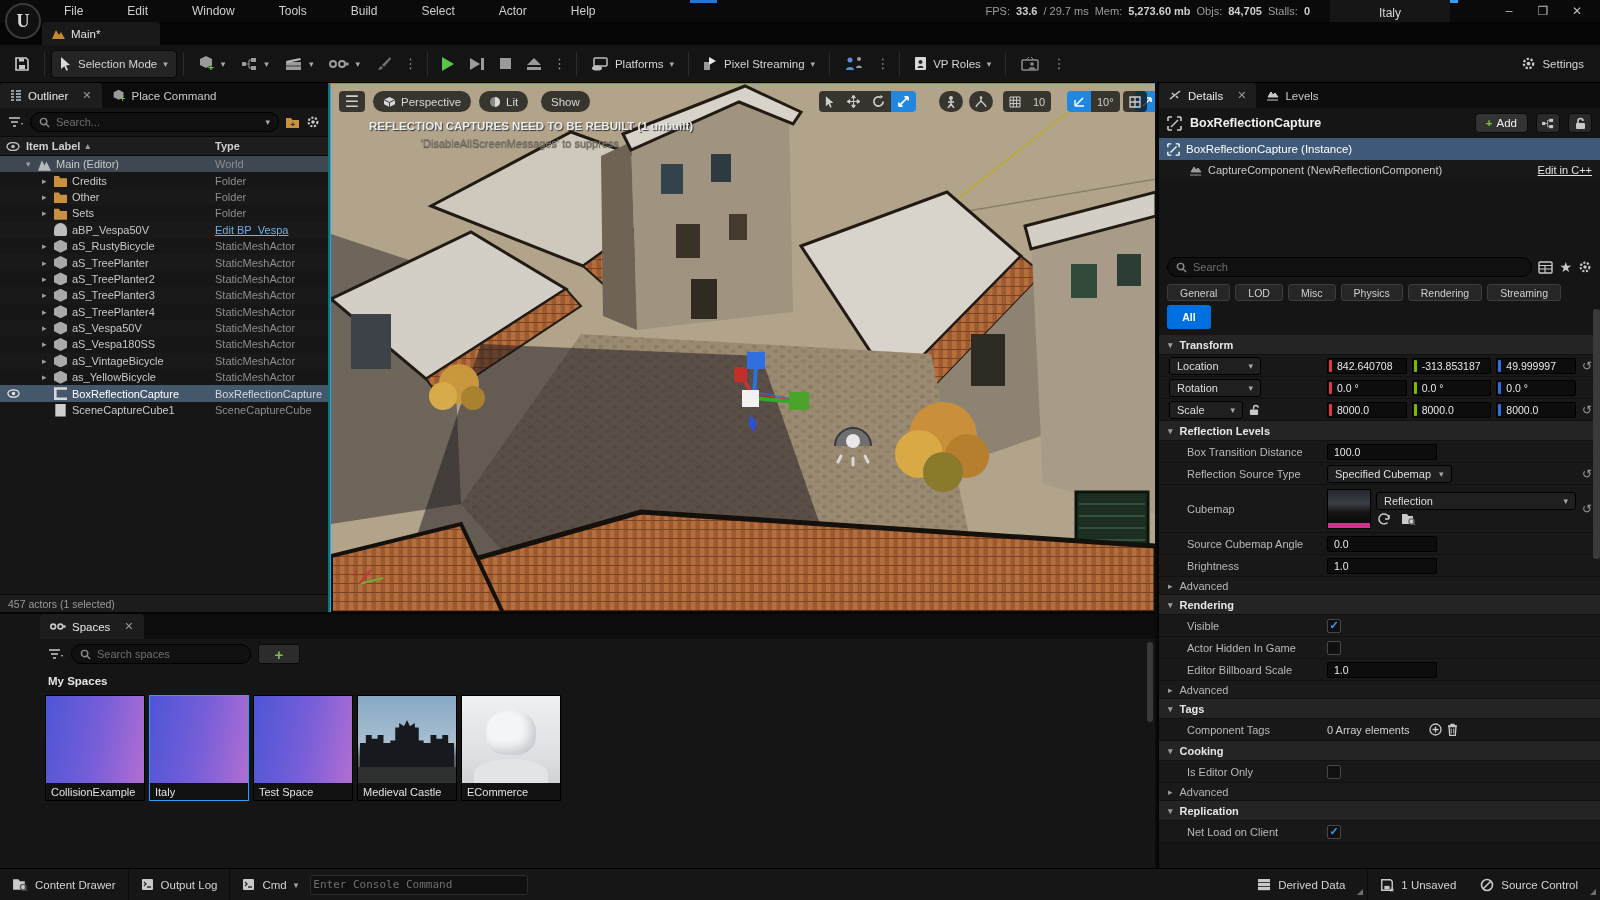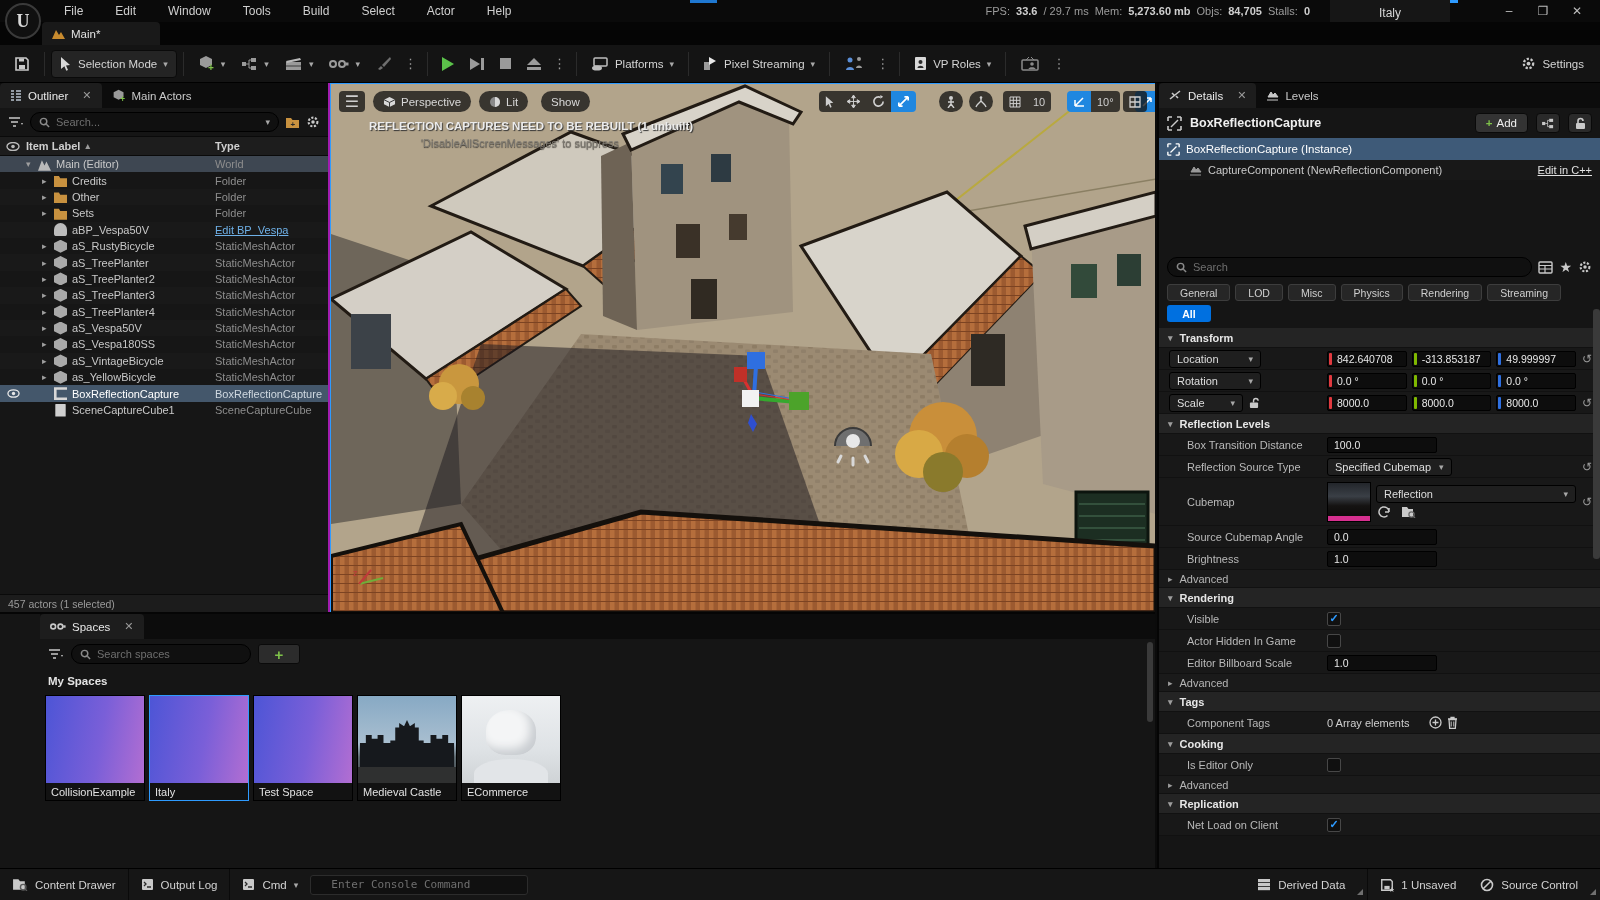--- a/index.html
+++ b/index.html
@@ -1,20 +1,20 @@
 <!DOCTYPE html>
 <html><head>
 <meta charset="utf-8">
 <style>
   *{margin:0;padding:0;box-sizing:border-box;font-family:"Liberation Sans",sans-serif;}
   html,body{width:1600px;height:900px;background:#0b0b0b;overflow:hidden;}
   svg{display:block}
   
   #titlebar{position:absolute;left:0;top:0;width:1600px;height:22px;background:#0a0a0a;display:flex;align-items:center;color:#cfcfcf;font-size:12px;}
-  #menus{display:flex;gap:8px;margin-left:52px;}
+  #menus{display:flex;gap:20px;margin-left:52px;}
   #menus span{padding:2px 12px;cursor:default;}
   #stats{position:absolute;right:290px;top:0;height:22px;display:flex;align-items:center;gap:6px;font-size:11px;color:#9c9c9c;text-align:center;}
   #stats b{color:#cfcfcf;font-weight:bold;}
   #projname{position:absolute;right:150px;top:0;width:120px;height:26px;background:#161616;color:#d7d7d7;display:flex;align-items:center;justify-content:center;font-size:12px;}
   .winbtn{width:34px;height:22px;display:flex;align-items:center;justify-content:center;color:#bdbdbd;font-size:12px;}
   #winbtns{position:absolute;right:6px;top:0;display:flex;}
   .accent-strip{position:absolute;top:0;height:3px;background:#1f78d1;}
   #uelogo{position:absolute;left:5px;top:3px;width:36px;height:36px;border-radius:50%;background:#101010;border:2px solid #3a3a3a;color:#d8d8d8;display:flex;align-items:center;justify-content:center;font-size:18px;font-weight:bold;font-family:"Liberation Serif",serif;z-index:5;}
   
   #tabrow{position:absolute;left:0;top:22px;width:1600px;height:23px;background:#050505;}
@@ -37,21 +37,21 @@
   #settingsbtn{position:absolute;right:8px;}
   
   .ptab{height:25px;display:flex;align-items:center;gap:6px;padding:0 10px;font-size:11.5px;color:#c9c9c9;border-radius:4px 4px 0 0;}
   .ptab.active{background:#1d1d1d;color:#e8e8e8;}
   .ptab .x{color:#9a9a9a;font-size:11px;margin-left:8px;}
   .searchbox{display:flex;align-items:center;gap:6px;background:#101010;border:1px solid #000;border-radius:10px;height:20px;padding:0 8px;flex:1;}
   .searchbox input{flex:1;background:transparent;border:none;outline:none;color:#cfcfcf;font-size:11px;}
   .searchbox input::placeholder{color:#6f6f6f;}
   .i{display:inline-flex;flex:none;}
   
-  #outliner{position:absolute;left:0;top:83px;width:330px;height:529px;background:#151515;border-right:2px solid #a21caf;}
+  #outliner{position:absolute;left:0;top:83px;width:330px;height:529px;background:#151515;border-right:2px solid #0f766e;}
   #outliner .tabs{display:flex;background:#0c0c0c;height:25px;}
   #out-toolrow{display:flex;align-items:center;gap:6px;padding:4px 8px;height:28px;}
   #out-header{display:flex;align-items:center;height:20px;background:#1d1d1d;border-top:1px solid #0a0a0a;border-bottom:1px solid #0a0a0a;color:#cfcfcf;font-size:11px;font-weight:bold;}
   #out-header .eyec{width:26px;display:flex;justify-content:center;}
   #out-header .typec{position:absolute;left:215px;}
   #out-rows{position:relative;height:440px;overflow:hidden;background:#161616;}
   .o-row{position:relative;display:flex;align-items:center;height:16.4px;font-size:11px;color:#c9c9c9;background:#161616;}
   .o-row:nth-child(odd){background:#191919;}
   .o-row.row-hl{background:#3e4752;}
   .o-row.row-sel{background:#44576b;color:#fff;}
@@ -90,21 +90,21 @@
   #addbtn{height:20px;background:#333;border:1px solid #0a0a0a;border-radius:4px;display:flex;align-items:center;gap:4px;padding:0 10px;color:#efefef;font-size:11.5px;}
   #addbtn .plus{color:#7fc24a;font-weight:bold;}
   .det-iconbtn{width:24px;height:20px;background:#2a2a2a;border:1px solid #0a0a0a;border-radius:4px;display:flex;align-items:center;justify-content:center;color:#c9c9c9;}
   #det-instance{height:22px;background:#3e5a78;display:flex;align-items:center;gap:6px;padding:0 8px;color:#fff;font-size:11.5px;flex:none;}
   #det-comp{height:20px;display:flex;align-items:center;gap:6px;padding:0 8px 0 30px;color:#c9c9c9;font-size:11px;flex:none;background:#181818;}
   #det-comp .cpp{margin-left:auto;color:#e2e2e2;text-decoration:underline;}
   #det-space{flex:none;height:74px;background:#151515;}
   #det-searchrow{display:flex;align-items:center;gap:6px;padding:0 8px;height:26px;flex:none;}
   #det-chips{display:flex;flex-wrap:wrap;gap:5px;padding:4px 8px 2px 8px;flex:none;}
   .chip{height:17px;padding:0 12px;background:#262626;border:1px solid #3d3d3d;border-radius:3px;color:#cfcfcf;font-size:10.5px;display:flex;align-items:center;}
-  #allchip{margin:2px 8px 6px 8px;width:44px;height:17px;background:#0070e0;border-radius:3px;color:#fff;font-size:10.5px;font-weight:bold;display:flex;align-items:center;justify-content:center;}
+  #allchip{margin:2px 8px 6px 8px;width:44px;height:24px;background:#0070e0;border-radius:3px;color:#fff;font-size:10.5px;font-weight:bold;display:flex;align-items:center;justify-content:center;}
   #det-body{flex:1;overflow:hidden;position:relative;}
   .sechead{display:flex;height:20px;background:#242424;align-items:center;gap:7px;padding-left:9px;font-weight:bold;color:#e6e6e6;font-size:11px;border-bottom:1px solid #111;}
   .sechead .tri{color:#9d9d9d;font-size:9px;}
   .prow{display:flex;align-items:center;height:22px;background:#181818;border-bottom:1px solid #111;padding-right:2px;}
   .plabel{width:168px;padding-left:28px;color:#b9b9b9;font-size:11px;flex:none;white-space:nowrap;overflow:hidden;}
   .pval{flex:1;display:flex;align-items:center;gap:5px;}
   .preset{width:22px;color:#9a9a9a;text-align:center;font-size:12px;flex:none;}
   .advrow{height:18px;padding-left:9px;color:#b5b5b5;display:flex;gap:7px;align-items:center;background:#1a1a1a;border-bottom:1px solid #111;font-size:11px;}
   .advrow .tri{color:#9d9d9d;font-size:9px;}
   .field{height:16px;background:#0d0d0d;border:1px solid #000;border-radius:2px;display:flex;align-items:center;padding-left:6px;color:#e8e8e8;font-size:10.5px;}
@@ -134,21 +134,21 @@
   .thumb-castle::after{content:"";position:absolute;left:0;right:0;bottom:0;height:18%;background:#2f3030;}
   .thumb-helmet{background:linear-gradient(#eef0f2 0%,#dfe3e6 60%,#cfd3d6 100%);}
   .thumb-helmet::before{content:"";position:absolute;left:24%;top:16%;width:52%;height:52%;background:#f4f5f6;border-radius:46% 46% 38% 38%;box-shadow:inset -6px -6px 10px #c9cdd1;}
   .thumb-helmet::after{content:"";position:absolute;left:12%;bottom:-6%;width:76%;height:34%;background:#e2e5e8;border-radius:50% 50% 0 0;}
   .cardlabel{height:17px;background:#121212;color:#e2e2e2;font-size:11px;display:flex;align-items:center;padding-left:5px;white-space:nowrap;overflow:hidden;flex:none;}
   #sp-scroll{position:absolute;right:2px;top:28px;width:6px;height:80px;background:#3a3a3a;border-radius:3px;}
   
   #statusbar{position:absolute;left:0;top:868px;width:1600px;height:32px;background:#161616;border-top:1px solid #000;display:flex;align-items:center;color:#d2d2d2;font-size:11.5px;}
   .sbtn{display:flex;align-items:center;gap:7px;padding:0 12px;height:40px;}
   .ssep{width:1px;height:32px;background:#0a0a0a;}
-  #cmdinput{width:218px;height:20px;background:#101010;border:1px solid #2c2c2c;border-radius:3px;color:#9a9a9a;font-family:"DejaVu Sans Mono",monospace;font-size:11px;padding:0 20px;outline:none;}
+  #cmdinput{width:218px;height:20px;background:#101010;border:1px solid #2c2c2c;border-radius:3px;color:#9a9a9a;font-family:"DejaVu Sans Mono",monospace;font-size:11px;padding:0 2px;outline:none;}
   #cmdinput::placeholder{color:#6f6f6f;font-family:"DejaVu Sans Mono",monospace;}
   #sb-right{margin-left:auto;display:flex;align-items:center;height:32px;}
   .foldmark{width:0;height:0;border-left:6px solid transparent;border-bottom:6px solid #6f6f6f;margin:14px 4px 0 0;}
 </style>
 </head>
 <body>
 
 <div id="uelogo">U</div>
 <div id="titlebar">
   <div id="menus">
@@ -362,21 +362,21 @@
       <span>Outliner</span>
         <span class="x">✕</span>
     </div>
     <div class="ptab">
       <span class="i">
           <svg width="14" height="14" viewBox="0 0 17 17">
             <polygon points="8,1 14,4 14,10 8,13 2,10 2,4" fill="#9a9a9a"></polygon>
             <text x="10" y="16" font-size="10" fill="#7fc24a" font-weight="bold">+</text>
           </svg>
         </span>
-      <span>Main Actors</span>
+      <span>Place Command</span>
     </div>
   </div>
   <div id="out-toolrow">
     <span class="i">
         <svg width="16" height="12" viewBox="0 0 16 12">
           <path d="M1 2h11M3 6h7M5 10h3" stroke="#c9c9c9" stroke-width="1.7"></path>
           <path d="M13 7 l2 0 -1 2z" fill="#c9c9c9"></path>
         </svg>
       </span>
     <div class="searchbox">

